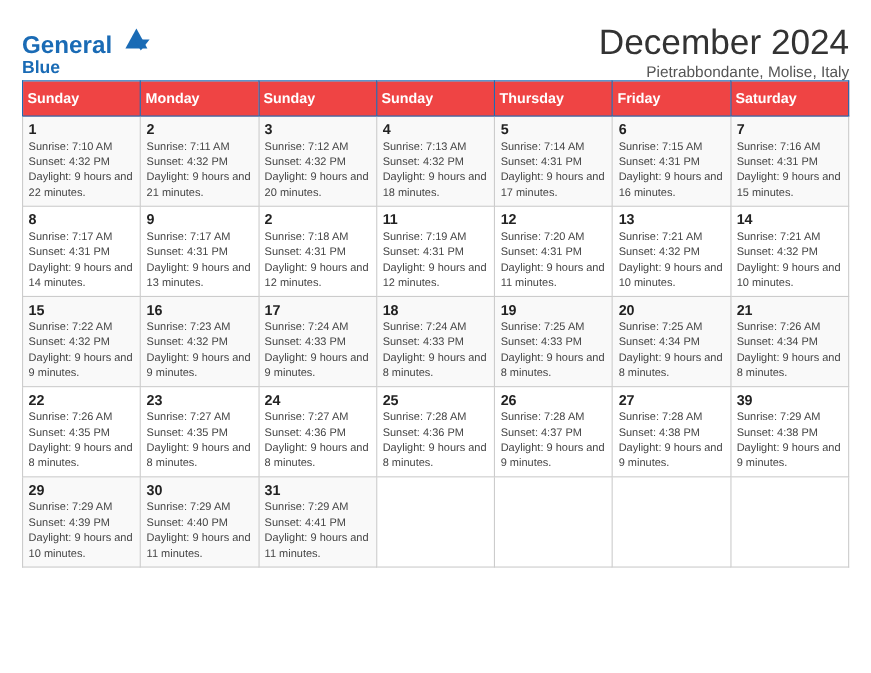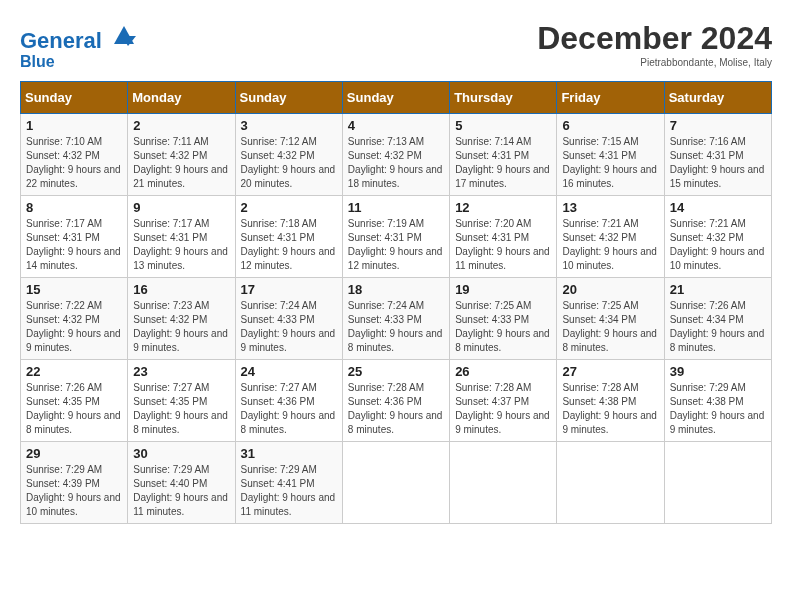--- a/index.html
+++ b/index.html
@@ -7,21 +7,20 @@
       font-family: Arial, sans-serif;
       background: #fff;
       width: 792px;
       min-height: 612px;
       padding: 20px;
     }
     .header-area {
       display: flex;
       justify-content: space-between;
       align-items: flex-start;
-      margin-bottom: 10px;
     }
     .logo {
       display: flex;
       align-items: center;
     }
     .logo-text {
       font-size: 22px;
       font-weight: bold;
       color: #333;
       line-height: 1.1;
@@ -33,33 +32,33 @@
       width: 28px;
       height: 28px;
       margin-left: 2px;
     }
     .title-area {
       text-align: right;
     }
     .calendar-title {
       font-size: 32px;
       color: #333;
-      font-weight: bold;
+      font-weight: normal;
     }
     .subtitle {
-      font-size: 10px;
+      font-size: 14px;
       color: #555;
     }
     table {
       width: 100%;
       border-collapse: collapse;
       font-size: 11px;
     }
     thead tr th {
-      background-color: #a16207;
+      background-color: #ef4444;
       color: #fff;
       padding: 8px 4px;
       font-size: 13px;
       font-weight: bold;
       text-align: left;
       border: 1px solid #1a6bb5;
     }
     tbody tr td {
       vertical-align: top;
       padding: 4px 5px;

